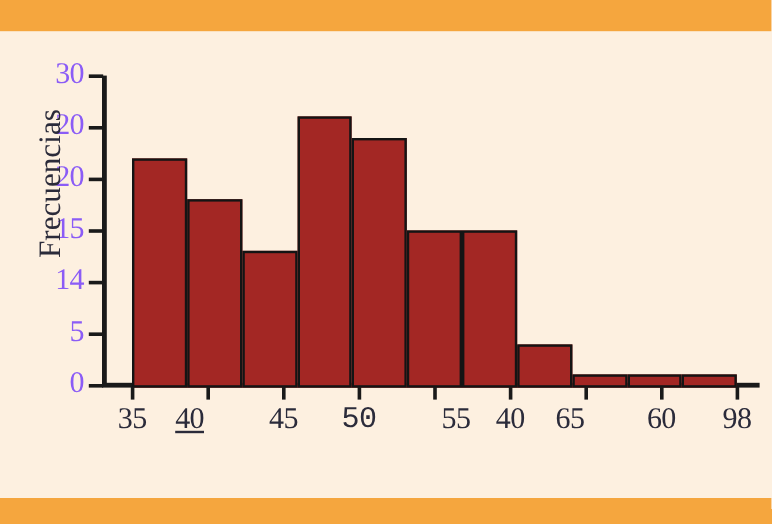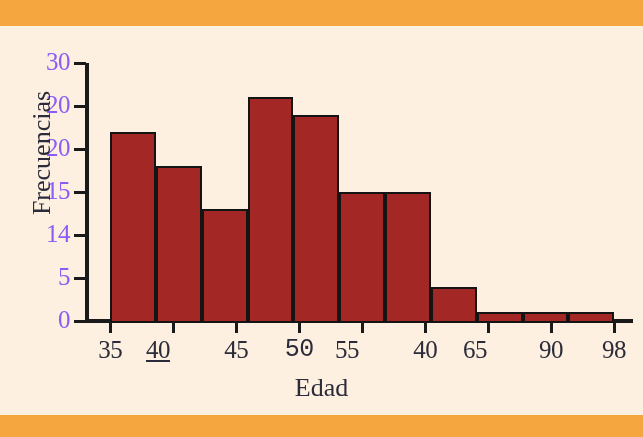--- a/index.html
+++ b/index.html
@@ -194,28 +194,27 @@
     <div>
         <div class="tick-x" style="left: 109.195px;"></div>
         <div class="xlabel-val" style="left: 110.195px; text-align: center;">35</div>
         <div class="tick-x" style="left: 172.184px;"></div>
         <div class="xlabel-val" style="left: 158px; text-decoration: underline;">40</div>
         <div class="tick-x" style="left: 235.172px;"></div>
         <div class="xlabel-val" style="left: 236.172px;">45</div>
         <div class="tick-x" style="left: 298.161px;"></div>
         <div class="xlabel-val" style="left: 299.161px; font-family: Liberation Mono, monospace;">50</div>
         <div class="tick-x" style="left: 361.149px;"></div>
-        <div class="xlabel-val" style="left: 347px;">55</div>
+        <div class="xlabel-val" style="left: 362px; text-align: right;">55</div>
         <div class="tick-x" style="left: 424.138px;"></div>
         <div class="xlabel-val" style="left: 425.138px;">40</div>
         <div class="tick-x" style="left: 487.126px;"></div>
         <div class="xlabel-val" style="left: 475px;">65</div>
         <div class="tick-x" style="left: 550.115px;"></div>
-        <div class="xlabel-val" style="left: 551.115px;">90</div>
+        <div class="xlabel-val" style="left: 551.115px;">60</div>
         <div class="tick-x" style="left: 613.103px;"></div>
         <div class="xlabel-val" style="left: 614.103px;">98</div>
       </div>
 
     <div class="axis-title-y">Frecuencias</div>
-    <div class="axis-title-x">Edad</div>
 
   </div>
 </div>
 
 </body></html>

